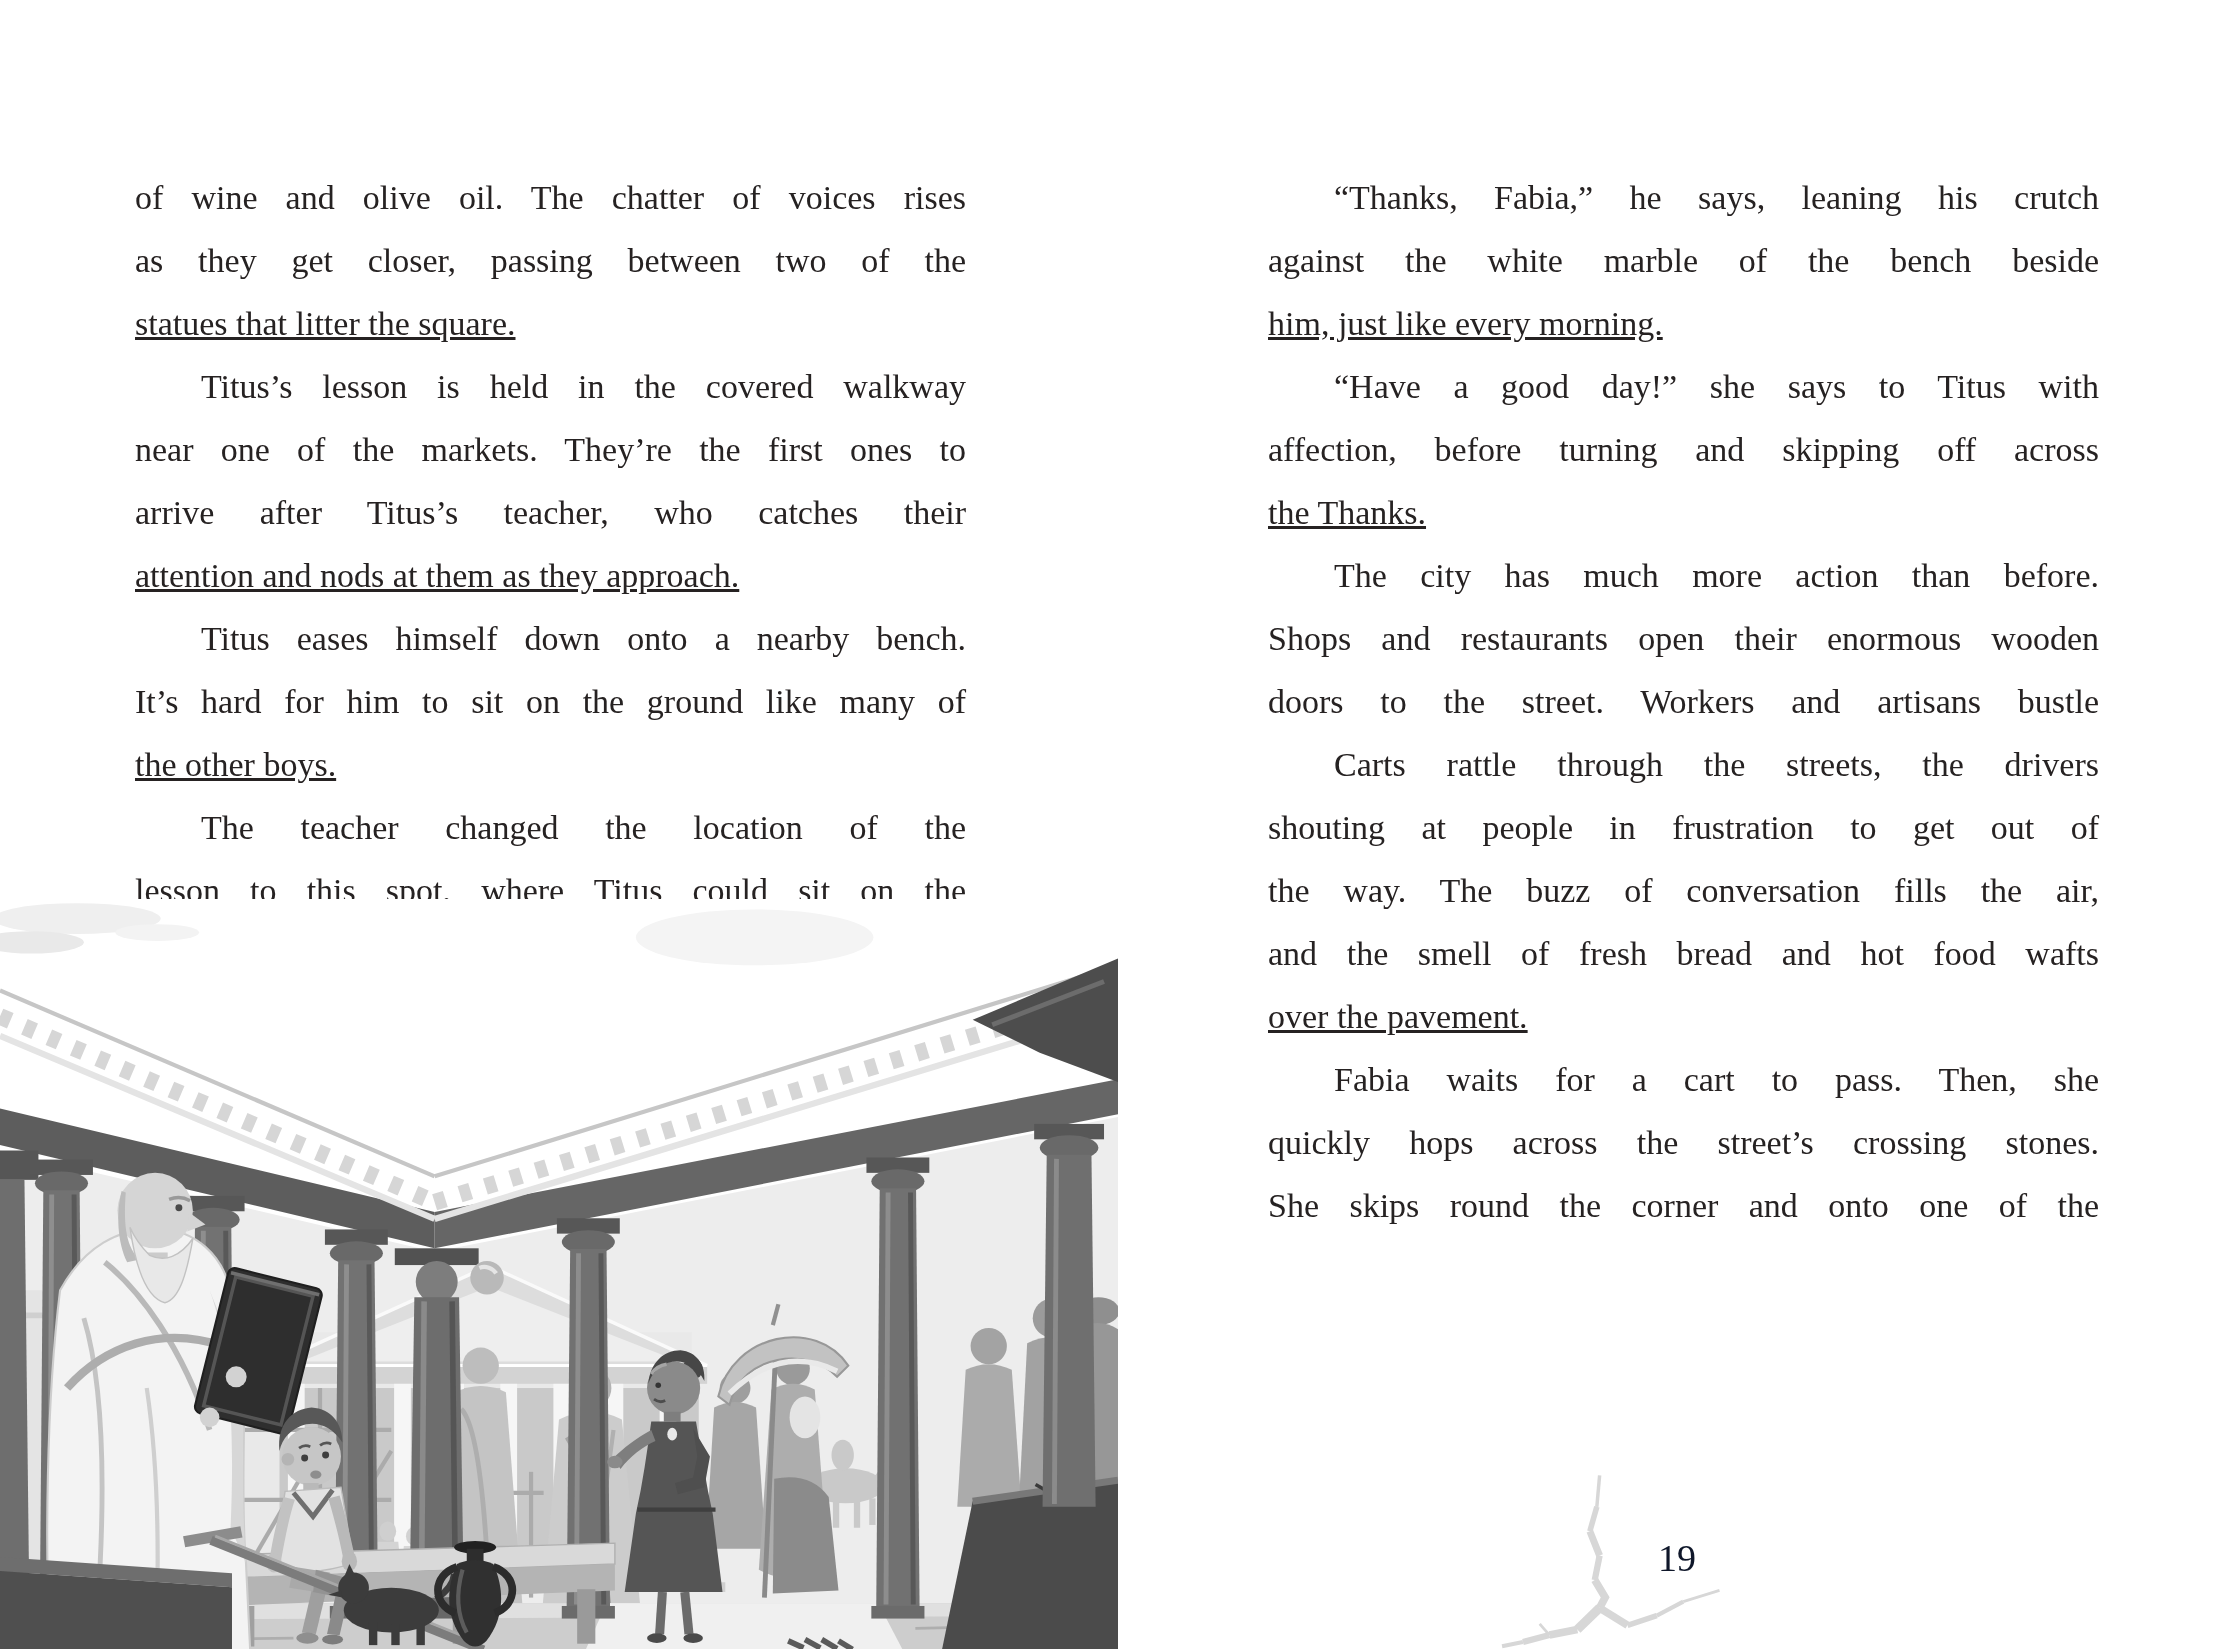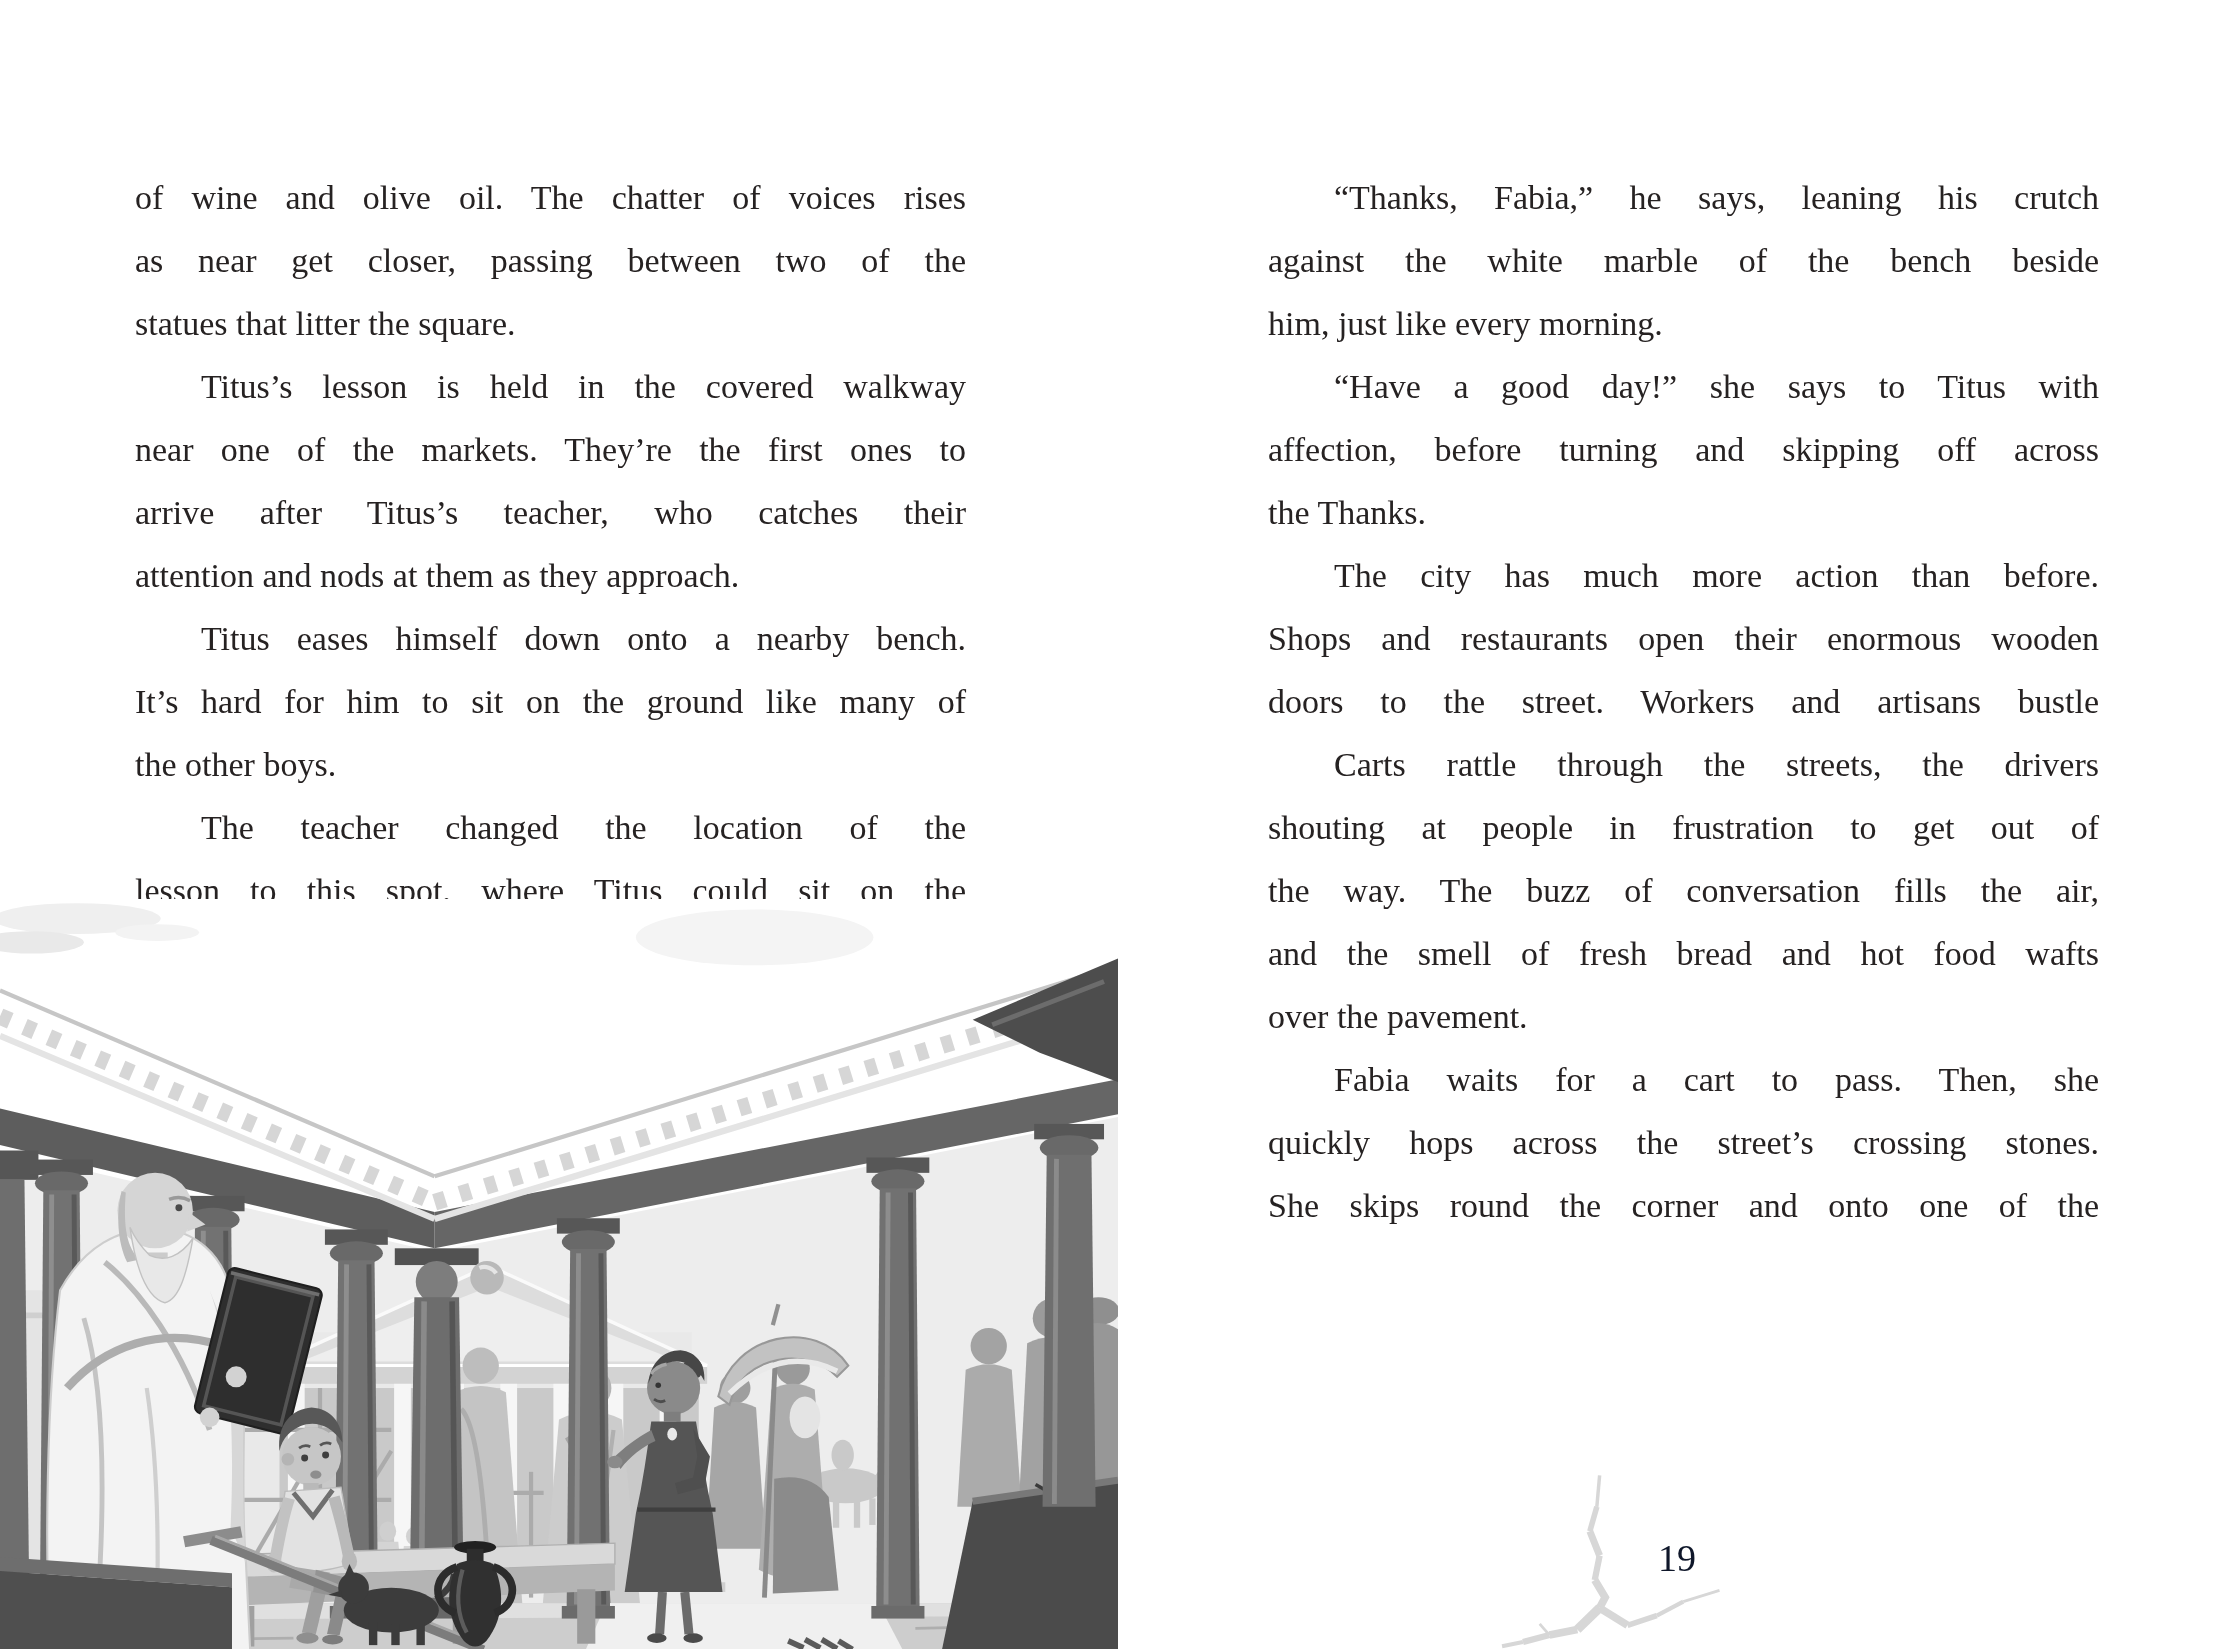--- a/index.html
+++ b/index.html
@@ -4,40 +4,40 @@
 <style>
   html,body{margin:0;padding:0;background:#ffffff;}
   .spread{
     position:relative;width:2227px;height:1650px;background:#ffffff;overflow:hidden;
     font-family:"Liberation Serif","DejaVu Serif",serif;color:#262222;
   }
   .text-col{position:absolute;top:166px;font-size:34px;line-height:63px;}
   .left-col{left:135px;width:831px;}
   .right-col{left:1268px;width:831px;}
   .line{height:63px;text-align:justify;text-align-last:justify;white-space:nowrap;}
-  .line.last{text-align-last:left;}
+  .line.last{text-align-last:left;text-decoration:underline;}
   .line.indent{padding-left:66px;}
   .page-number{
     position:absolute;left:1607px;top:1534px;width:140px;height:49px;
     text-align:center;font-size:38px;line-height:49px;color:#0f172a;
   }
   figure.illustration{position:absolute;left:0;top:899px;width:1118px;height:751px;margin:0;}
   figure.illustration svg{display:block;width:100%;height:100%;}
   .crack-ornament{position:absolute;left:1495px;top:1465px;width:265px;height:184px;}
   .crack-ornament svg{display:block;width:100%;height:100%;}
 </style>
 </head>
 <body>
 
 <div class="spread">
 
   <section>
     <div class="text-col left-col">
         <div class="line">of wine and olive oil. The chatter of voices rises</div>
-        <div class="line">as near get closer, passing between two of the</div>
+        <div class="line">as they get closer, passing between two of the</div>
         <div class="line last">statues that litter the square.</div>
         <div class="line indent">Titus’s lesson is held in the covered walkway</div>
         <div class="line">near one of the markets. They’re the first ones to</div>
         <div class="line">arrive after Titus’s teacher, who catches their</div>
         <div class="line last">attention and nods at them as they approach.</div>
         <div class="line indent">Titus eases himself down onto a nearby bench.</div>
         <div class="line">It’s hard for him to sit on the ground like many of</div>
         <div class="line last">the other boys.</div>
         <div class="line indent">The teacher changed the location of the</div>
         <div class="line">lesson to this spot, where Titus could sit on the</div>

